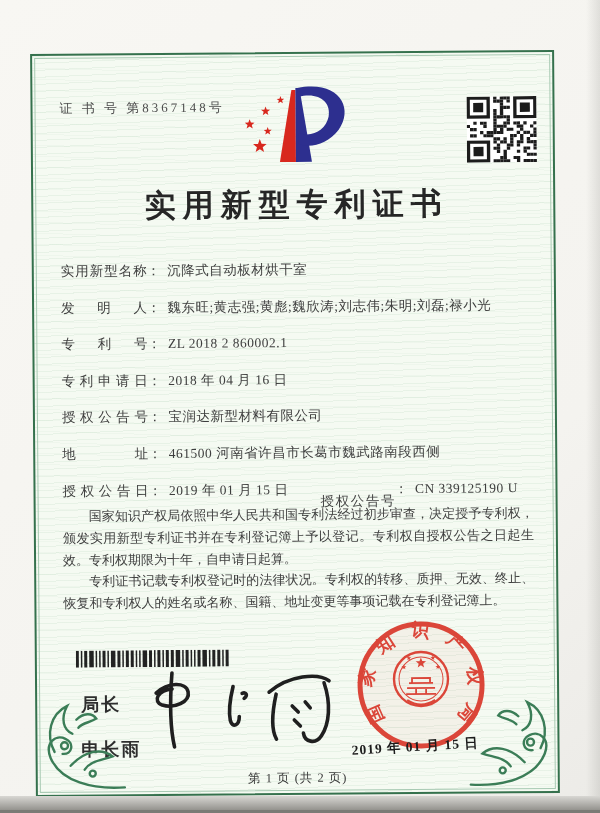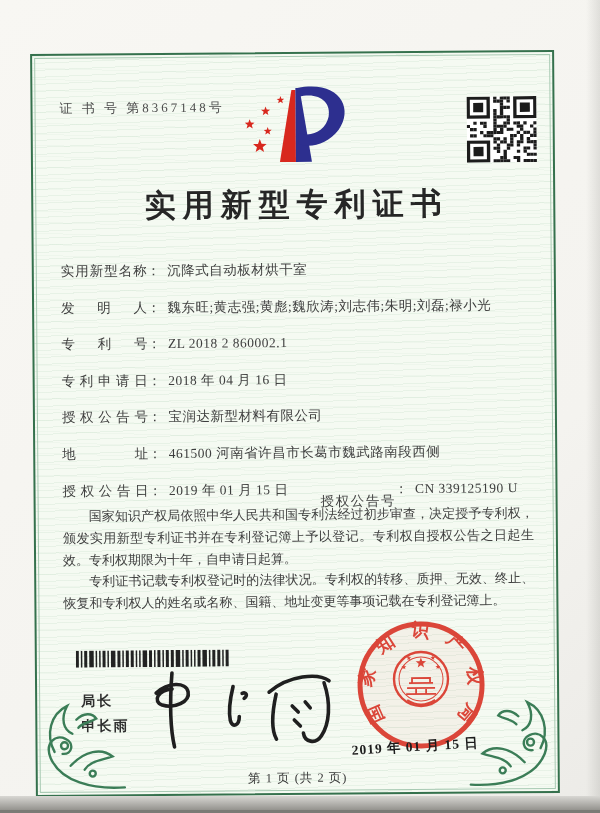--- a/index.html
+++ b/index.html
@@ -50,24 +50,24 @@
   .fvalue{ margin-left:7px; letter-spacing:0.5px; }
   .grant-no-group{ display:inline-block; margin-left:32px; }
   .paragraphs{
     position:absolute; left:27px; top:450px; width:471px;
     font-size:13px; line-height:21.8px; color:#3f3f3f;
     text-align:justify;
   }
   .paragraphs p{ text-indent:2em; }
   .barcode{ position:absolute; left:39px; top:595px; width:154px; height:17px; }
   .signature-svg{ position:absolute; left:95px; top:608px; width:210px; height:92px; }
-  .director{ position:absolute; left:44px; top:637px; font-size:14px; font-weight:600;
+  .director{ position:absolute; left:44px; top:637px; font-size:18px; font-weight:600;
              color:#2e2e2e; letter-spacing:2px;
              font-family:Liberation Mono, monospace; }
-  .director .name{ margin-top:7px; }
+  .director .name{ margin-top:21px; }
   .seal{ position:absolute; left:308px; top:556px; width:152px; height:152px; opacity:0.92; }
   .seal-date{
     position:absolute; left:314px; top:684px; width:160px;
     font-size:13.5px; font-weight:bold; color:#1d1d1d; letter-spacing:1px;
     transform:rotate(-3deg); z-index:5;
   }
   .ornament{ position:absolute; bottom:3px; width:88px; height:106px; }
   .ornament.left{ left:3px; }
   .ornament.right{ right:3px; transform:scaleX(-1); }
   .footer{

